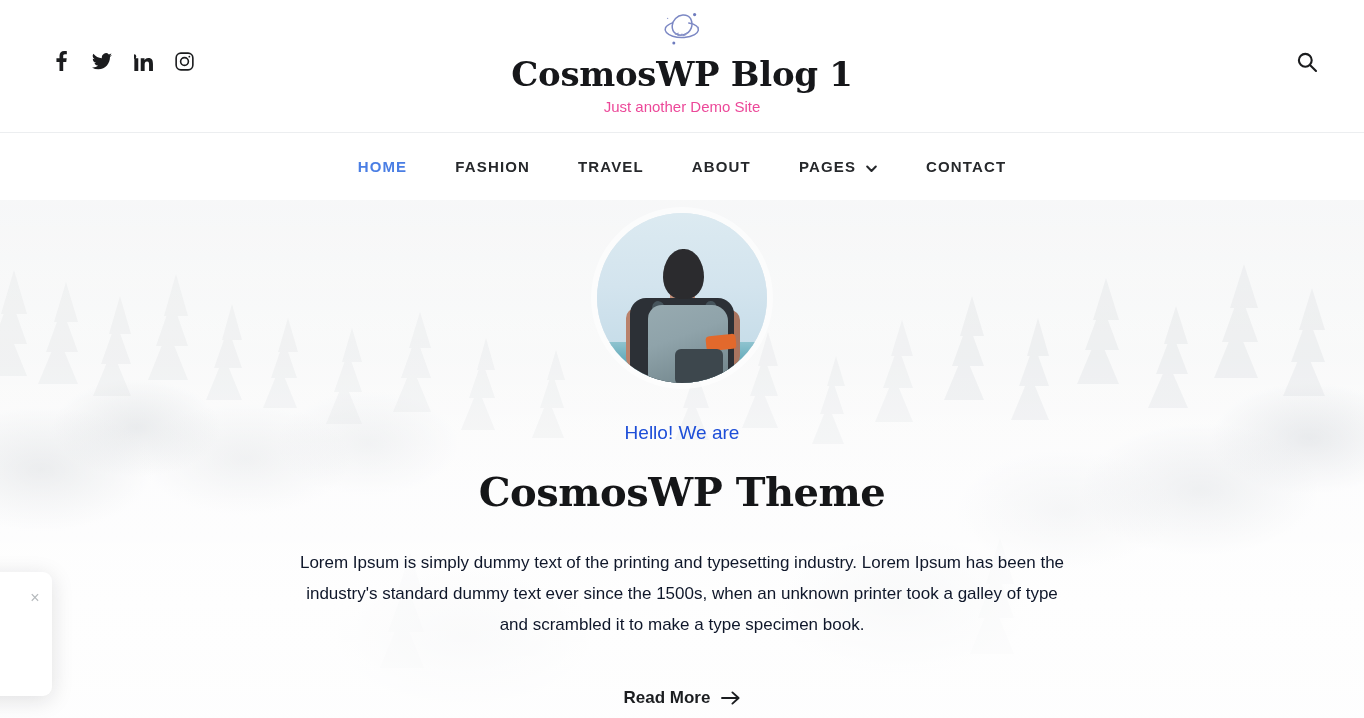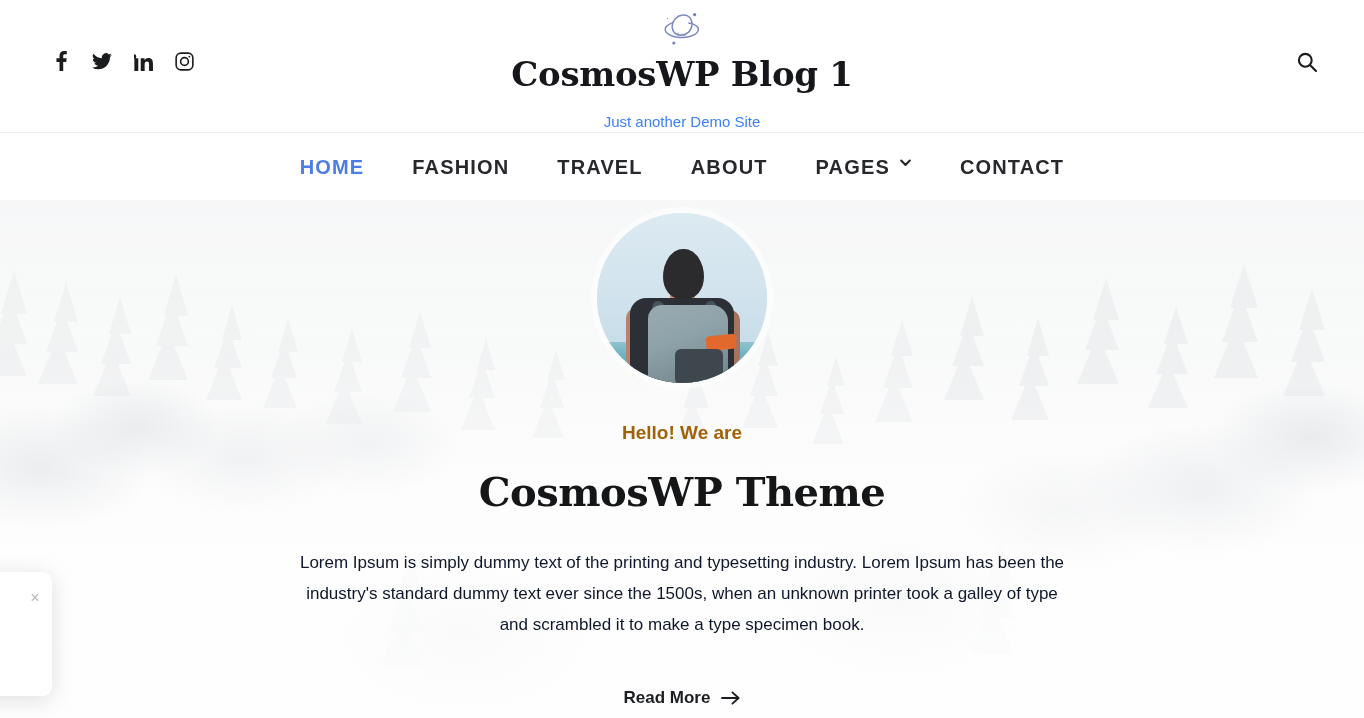--- a/index.html
+++ b/index.html
@@ -61,25 +61,25 @@
   }
   .site-title {
     font-family: "DejaVu Serif", "Liberation Serif", serif;
     font-weight: 700;
     font-size: 34px;
     letter-spacing: -0.3px;
     line-height: 40px;
     color: #16171a;
   }
   .site-tagline {
-    margin-top: 18px;
+    margin-top: 3px;
     font-family: "Liberation Sans", sans-serif;
     font-size: 15px;
     font-weight: 400;
-    color: #3b82f6;
+    color: #ec4899;
     line-height: 20px;
   }
 
   .search-toggle {
     position: absolute;
     right: 42px;
     top: 47px;
     width: 30px; height: 30px;
     display: flex; align-items: center; justify-content: center;
     color: #1b1c1e;
@@ -99,27 +99,28 @@
     justify-content: center;
   }
   .nav-list {
     display: flex;
     align-items: center;
     list-style: none;
   }
   .nav-item {
     position: relative;
     padding: 0 24px;
-    font-size: 20px;
+    font-size: 15px;
     font-weight: 700;
     letter-spacing: 1.15px;
     color: #26282b;
     text-transform: uppercase;
     cursor: pointer;
     display: flex;
+    align-items: center;
     gap: 9px;
     line-height: 24px;
     white-space: nowrap;
   }
   .nav-item.is-active { color: #4a7ee4; }
   .caret {
     display: inline-block;
     width: 13px; height: 13px;
     position: relative;
     top: 1px;
@@ -264,22 +265,22 @@
     position: absolute;
     left: 46%; top: 80%;
     width: 48px; height: 36px;
     background: #3d474d;
     border-radius: 6px;
   }
 
   .hero-eyebrow {
     margin-top: 37px;
     font-size: 19px;
-    font-weight: 700;
-    color: #a16207;
+    font-weight: 400;
+    color: #1d4ed8;
     line-height: 26px;
   }
   .hero-title {
     margin-top: 22px;
     font-family: "DejaVu Serif", "Liberation Serif", serif;
     font-weight: 700;
     font-size: 40px;
     letter-spacing: -0.5px;
     color: #151618;
     line-height: 48px;

